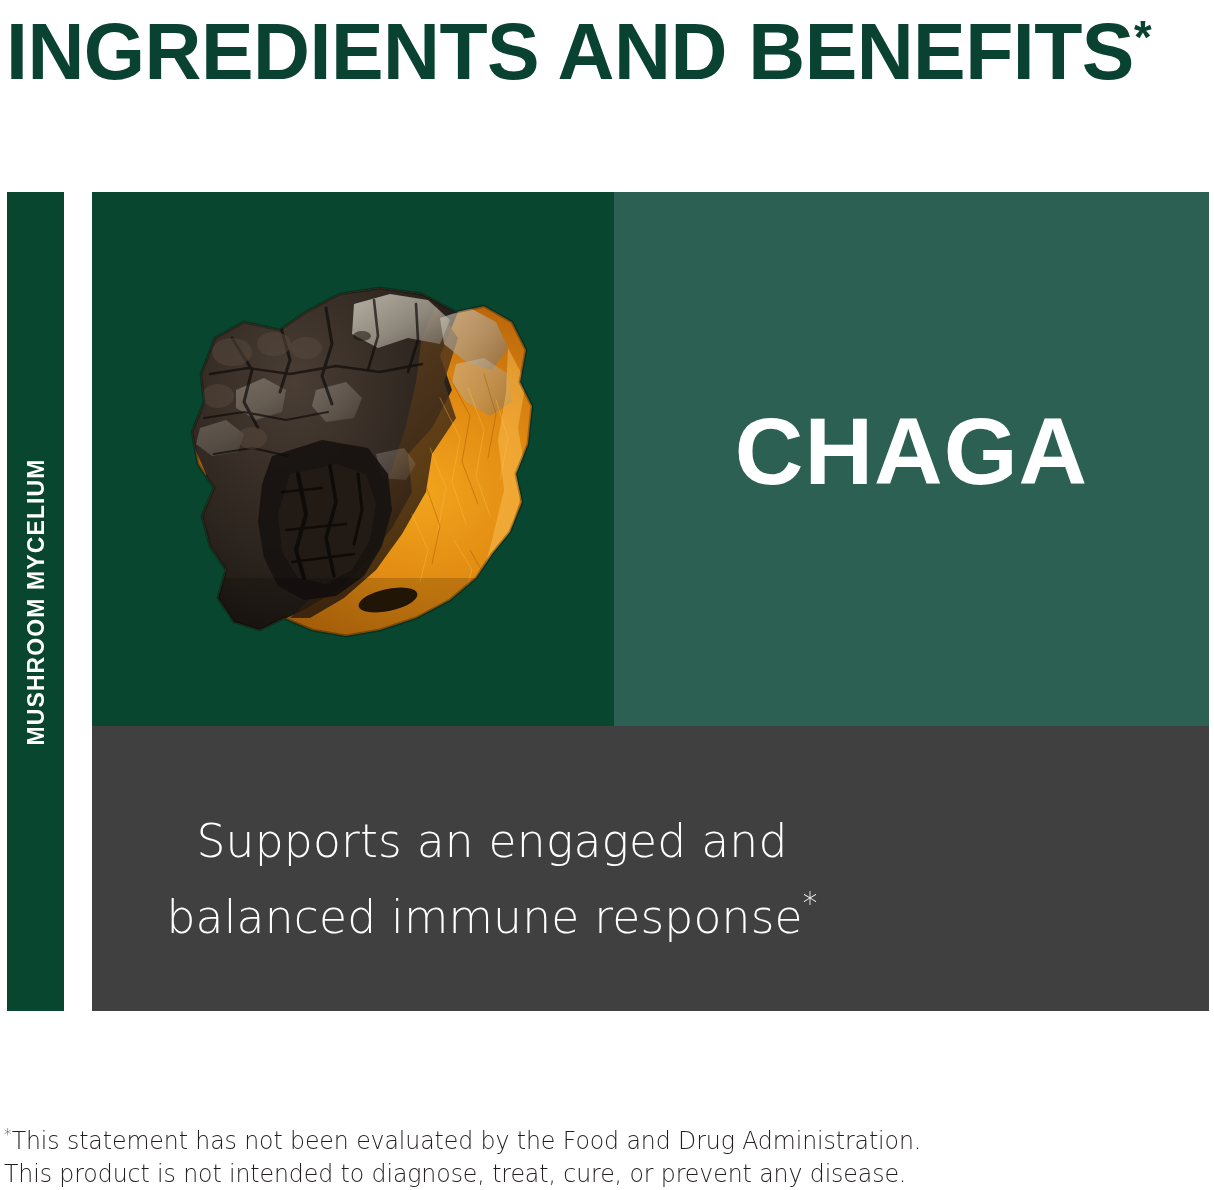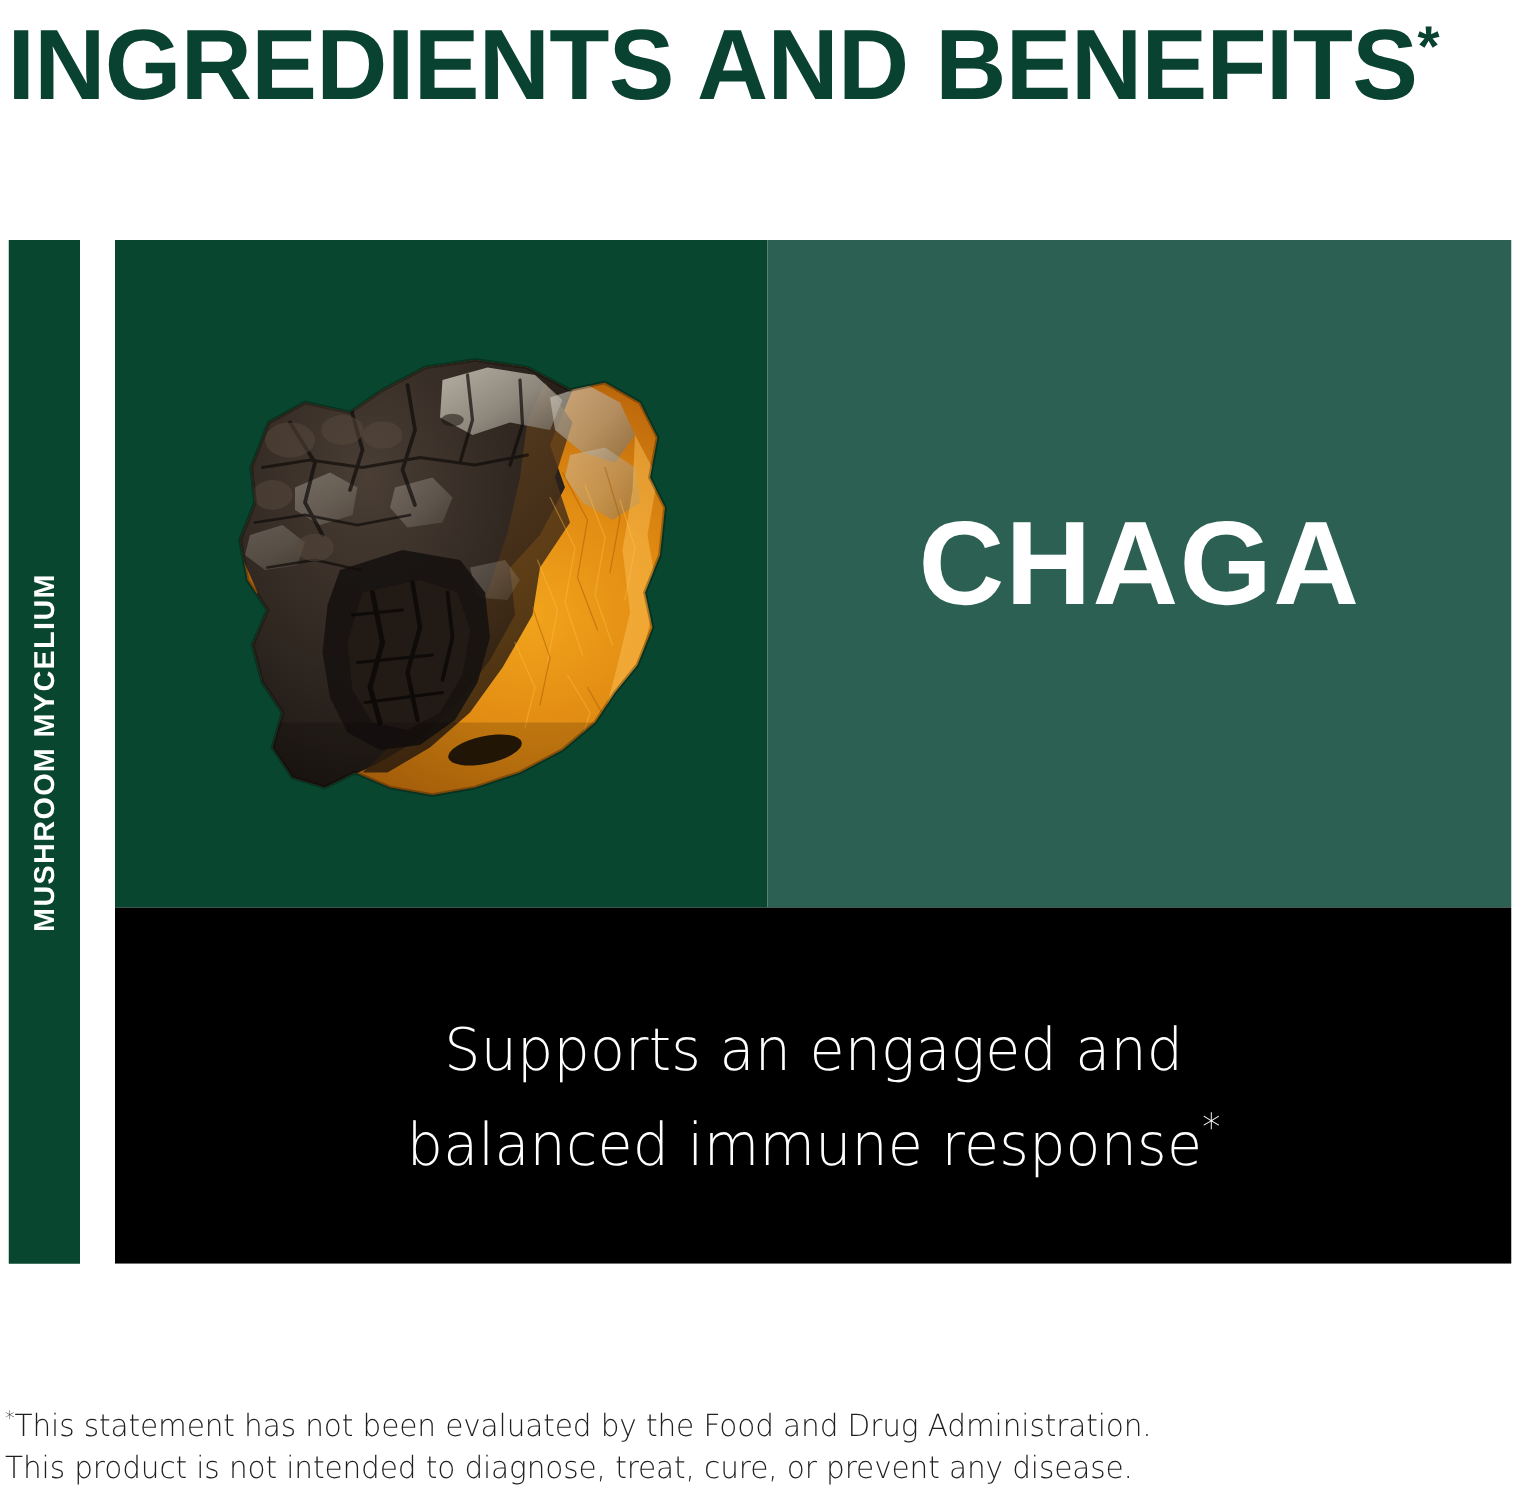--- a/index.html
+++ b/index.html
@@ -110,24 +110,23 @@
     transform: translateY(-8px);
   }
 
   
   #card-bottom {
     position: absolute;
     left: 0;
     top: 534px;
     width: 1117px;
     height: 285px;
-    background: #000000;
+    background: #404040;
     display: flex;
     align-items: center;
-    justify-content: center;
   }
   #benefit-text {
     color: #ffffff;
     font-family: "DejaVu Sans", sans-serif;
     font-weight: 300;
     font-size: 47px;
     line-height: 62px;
     text-align: center;
     letter-spacing: 0.2px;
     max-width: 800px;

